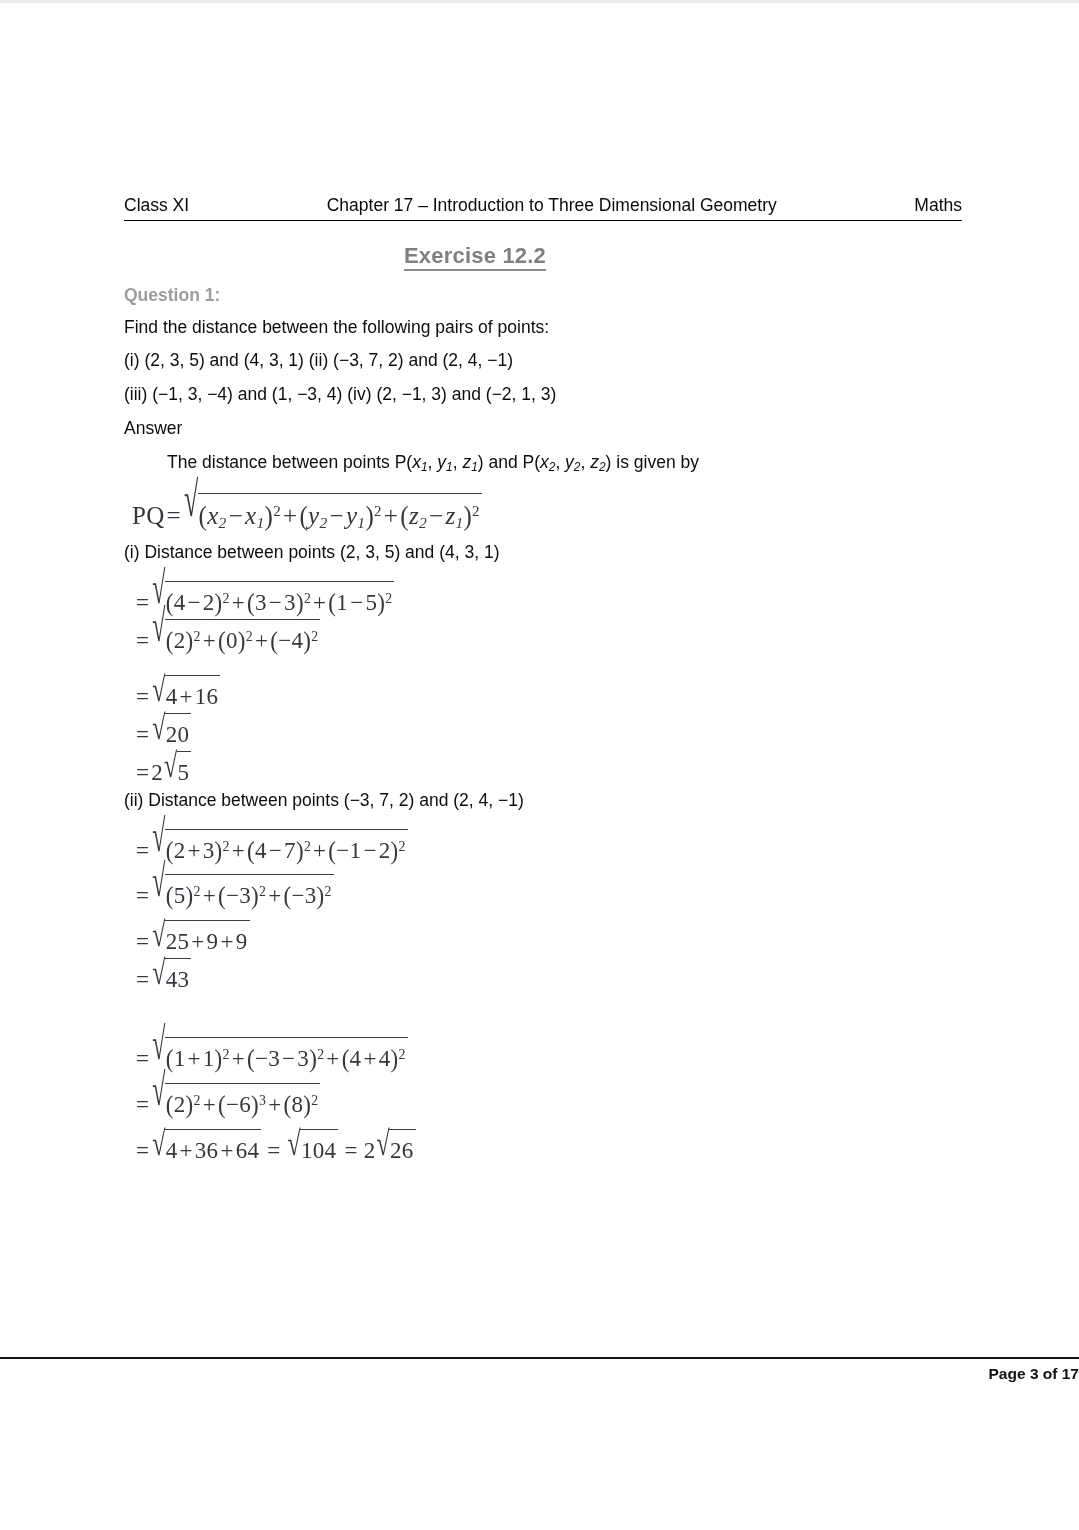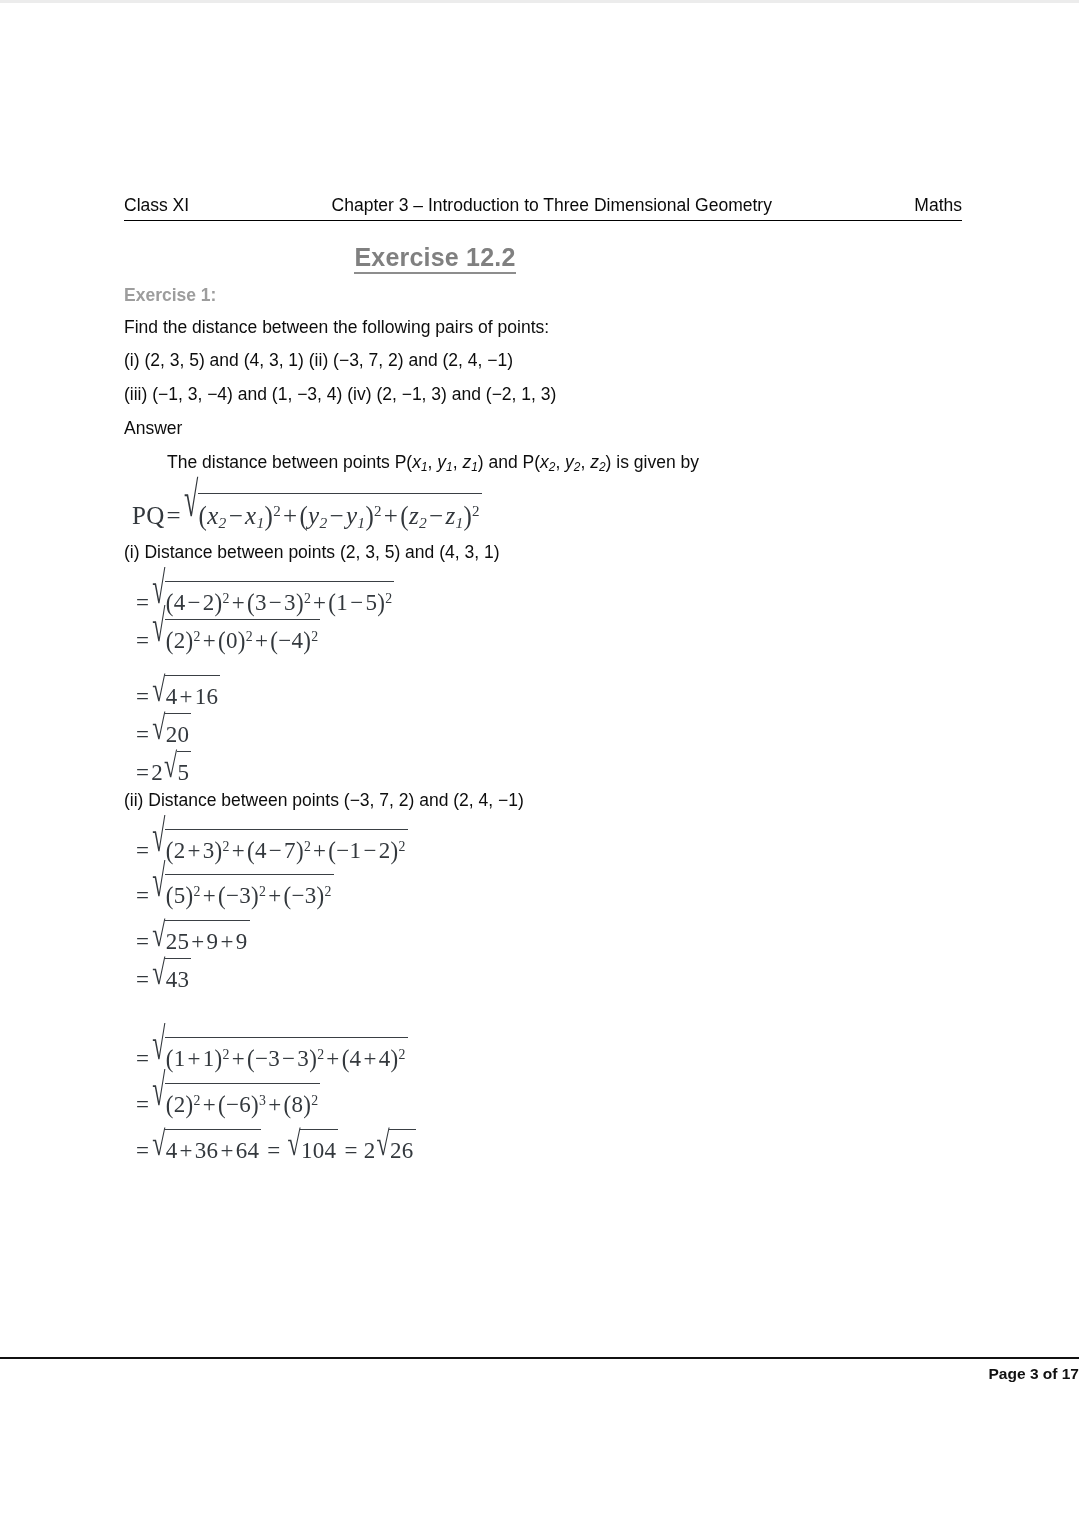--- a/index.html
+++ b/index.html
@@ -42,24 +42,25 @@
   .hdr-chapter { flex: 1 1 auto; text-align: center; padding: 0 10px; }
   .hdr-subject { flex: 0 0 auto; }
 
   
   .exercise-title {
     position: absolute;
     left: 0;
     top: 240px;
     width: 870px;
     text-align: center;
-    font-size: 25px;
+    font-size: 22px;
     font-weight: bold;
     color: #808080;
     letter-spacing: 0.2px;
+    padding-left: 40px;
   }
   .exercise-title span {
     border-bottom: 2.2px solid #8d8d8d;
     padding-bottom: 1px;
   }
 
   
   .question-label {
     position: absolute;
     left: 124px;
@@ -153,29 +154,29 @@
     color: #111;
   }
 </style>
 </head>
 <body>
 
 <div class="page">
 
   <div class="doc-header">
     <span class="hdr-class">Class XI</span>
-    <span class="hdr-chapter">Chapter 3 – Introduction to Three Dimensional Geometry</span>
+    <span class="hdr-chapter">Chapter 17 – Introduction to Three Dimensional Geometry</span>
     <span class="hdr-subject">Maths</span>
   </div>
 
   <div class="exercise-title">
     <span>Exercise 12.2</span>
   </div>
 
-  <div class="question-label">Exercise 1:</div>
+  <div class="question-label">Question 1:</div>
 
   <div class="body-line" style="top:314px;">Find the distance between the following pairs of points:</div>
   <div class="body-line" style="top:347px;">(i) (2, 3, 5) and (4, 3, 1) (ii) (−3, 7, 2) and (2, 4, −1)</div>
   <div class="body-line" style="top:381px;">(iii) (−1, 3, −4) and (1, −3, 4) (iv) (2, −1, 3) and (−2, 1, 3)</div>
   <div class="body-line" style="top:415px;">Answer</div>
 
   <div class="body-line" style="top:449px;margin-left:43px;">
     <span>The distance between points P(</span><i><span>x</span><sub>1</sub></i><span>, </span><i><span>y</span><sub>1</sub></i><span>, </span><i><span>z</span><sub>1</sub></i><span>) and P(</span><i><span>x</span><sub>2</sub></i><span>, </span><i><span>y</span><sub>2</sub></i><span>, </span><i><span>z</span><sub>2</sub></i><span>) is given by</span>
   </div>
 

